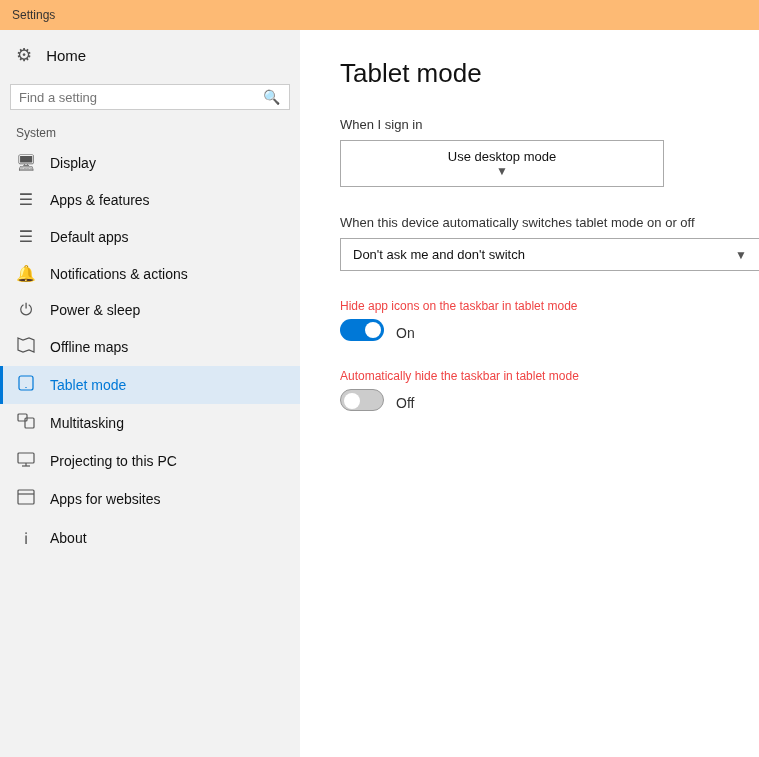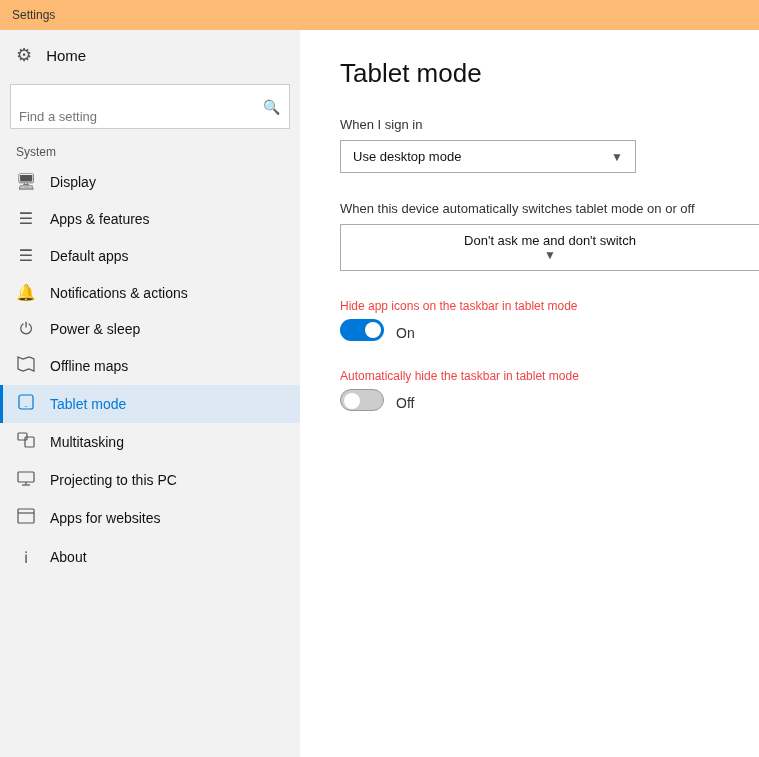--- a/index.html
+++ b/index.html
@@ -50,21 +50,20 @@
       border: 1px solid #ccc;
       padding: 4px 8px;
     }
     .search-box input {
       border: none;
       outline: none;
       flex: 1;
       font-size: 13px;
       color: #555;
       background: transparent;
-      margin-top: 20px;
     }
     .search-box .search-icon { font-size: 14px; color: #555; }
     .section-label {
       font-size: 12px;
       color: #555;
       padding: 6px 16px 4px 16px;
       font-weight: 400;
     }
     .nav-item {
       display: flex;
@@ -113,22 +112,22 @@
       align-items: center;
       justify-content: space-between;
       border: 1px solid #aaa;
       padding: 8px 12px;
       background: #fff;
       cursor: pointer;
       font-size: 13px;
       color: #111;
       margin-bottom: 24px;
     }
-    .dropdown.narrow { width: 296px; }
-    .dropdown.wide { width: 420px; flex-direction: column; }
+    .dropdown.narrow { width: 324px; flex-direction: column; }
+    .dropdown.wide { width: 420px; }
     .dropdown .chevron { font-size: 12px; color: #555; }
 
     .switch-row {
       display: flex;
       align-items: flex-end;
       margin-bottom: 8px;
       margin-top: 4px;
     }
     .switch-label-text {
       font-size: 12px;

